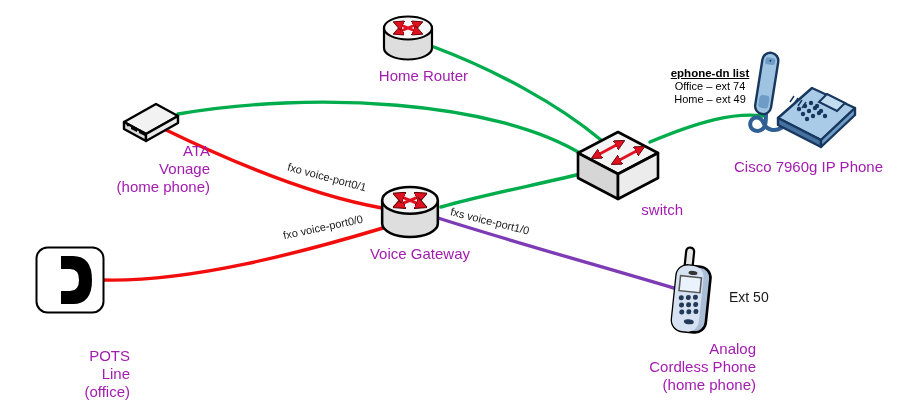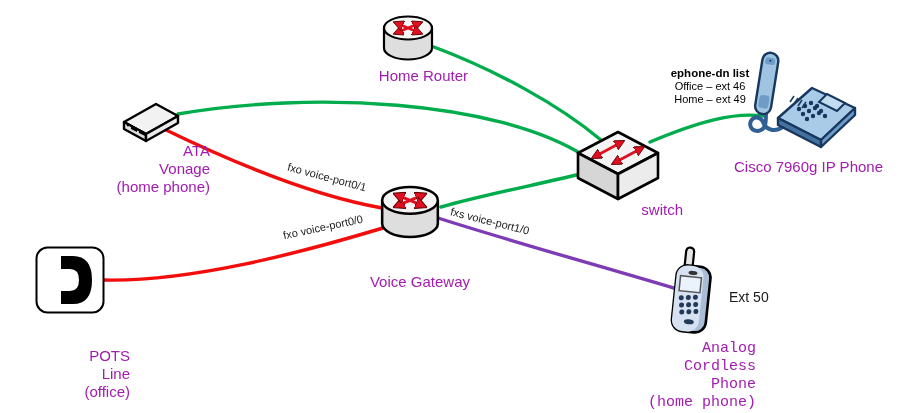--- a/index.html
+++ b/index.html
@@ -14,21 +14,21 @@
     font-size:15px;line-height:18px;color:#a21caf;
   }
   .edge-label{
     position:absolute;z-index:1;width:120px;text-align:center;
     font-size:11px;color:#1a1a1a;white-space:nowrap;
   }
   .annotation{
     position:absolute;z-index:3;width:124px;text-align:center;
     font-size:11px;line-height:13px;color:#000;
   }
-  .annotation .title{font-size:11.5px;font-weight:bold;}
+  .annotation .title{font-size:11.5px;font-weight:bold;text-decoration:underline;}
   .ext-label{position:absolute;z-index:3;font-size:14px;color:#1a1a1a;white-space:nowrap;}
 </style>
 </head>
 <body>
 
 <div id="canvas">
 
   <svg id="edges" width="916" height="413" viewBox="0 0 916 413">
     <g fill="none" stroke-linecap="round">
       <path d="M434,47 C495,70 558,104 601,140" stroke="#00AC4C" stroke-width="3.4"></path>
@@ -98,21 +98,21 @@
         </marker>
       </defs>
       <path d="M2,15 v20 a24,11.5 0 0 0 48,0 v-20" fill="#dedede" stroke="#000" stroke-width="2.2"></path>
       <ellipse cx="26" cy="15" rx="24" ry="11.5" fill="#f6f6f6" stroke="#000" stroke-width="2.2"></ellipse>
       <g stroke="#E01021" stroke-width="2.6">
         <line x1="14" y1="20" x2="38" y2="10" marker-start="url(#ahB)" marker-end="url(#ahB)"></line>
         <line x1="14" y1="10" x2="38" y2="20" marker-start="url(#ahB)" marker-end="url(#ahB)"></line>
       </g>
     </svg>
   </div>
-  <div class="node-label" style="left:350px;top:245px;width:120px;margin-top:28px;">Voice Gateway</div>
+  <div class="node-label" style="left:350px;top:245px;width:120px;">Voice Gateway</div>
 
   <div class="icon" style="left:576px;top:130px;width:84px;height:72px;">
     <svg width="84" height="72" viewBox="0 0 84 72">
       <defs>
         <marker id="ahC" viewBox="0 0 10 10" refX="7" refY="5" markerWidth="4" markerHeight="4" orient="auto-start-reverse">
           <path d="M0,0 L10,5 L0,10 z" fill="#E01021" stroke="#5a0000" stroke-width="0.8"></path>
         </marker>
       </defs>
       <polygon points="42,2 82,23 42,44 2,23" fill="#f4f4f4" stroke="#000" stroke-width="2.6" stroke-linejoin="round"></polygon>
       <polygon points="2,23 42,44 42,69 2,48" fill="#d6d6d6" stroke="#000" stroke-width="2.6" stroke-linejoin="round"></polygon>
@@ -120,21 +120,21 @@
       <g stroke="#E01021" stroke-width="2.6">
         <line x1="18" y1="27" x2="46" y2="12" marker-start="url(#ahC)" marker-end="url(#ahC)"></line>
         <line x1="38" y1="33" x2="66" y2="18" marker-start="url(#ahC)" marker-end="url(#ahC)"></line>
       </g>
     </svg>
   </div>
   <div class="node-label" style="left:563px;top:201px;width:120px;">switch</div>
 
   <div class="annotation" style="left:648px;top:67px;">
     <div class="title">ephone-dn list</div>
-    <div>Office – ext 46</div>
+    <div>Office – ext 74</div>
     <div>Home – ext 49</div>
   </div>
 
   <div class="icon" style="left:745px;top:45px;width:115px;height:105px;">
     <svg width="115" height="105" viewBox="0 0 115 105">
       <path d="M21,60 C21,76 22,85 13,86 C4,86 3,76 9,73 C13,71 17,74 19,79 C22,85 30,87 36,83 L60,73" fill="none" stroke="#2f5f93" stroke-width="4" stroke-linecap="round"></path>
       <polygon points="33,73 67,43 110,63 76,95" fill="#a9cbe8" stroke="#17375e" stroke-width="2.4" stroke-linejoin="round"></polygon>
       <polygon points="33,73 76,95 76,102 33,80" fill="#44719f" stroke="#17375e" stroke-width="2.4" stroke-linejoin="round"></polygon>
       <polygon points="76,95 110,63 110,70 76,102" fill="#6f9cc6" stroke="#17375e" stroke-width="2.4" stroke-linejoin="round"></polygon>
       <polygon points="82,49 100,58 92,66 74,57" fill="#c3dcf0" stroke="#17375e" stroke-width="2"></polygon>
@@ -182,19 +182,19 @@
             <circle cx="30" cy="58" r="2.5"></circle>
           <circle cx="17" cy="67" r="2.5"></circle>
             <circle cx="24" cy="66" r="2.5"></circle>
             <circle cx="31" cy="65" r="2.5"></circle>
           <ellipse cx="25" cy="76" rx="5" ry="2.5"></ellipse>
         </g>
       </g>
     </svg>
   </div>
   <div class="ext-label" style="left:729px;top:289px;">Ext 50</div>
-  <div class="node-label" style="left:636px;top:340px;width:120px;font-family:Liberation Mono, monospace;">
+  <div class="node-label" style="left:636px;top:340px;width:120px;">
     <div>Analog</div>
     <div>Cordless Phone</div>
     <div>(home phone)</div>
   </div>
 
 </div>
 
 </body></html>

